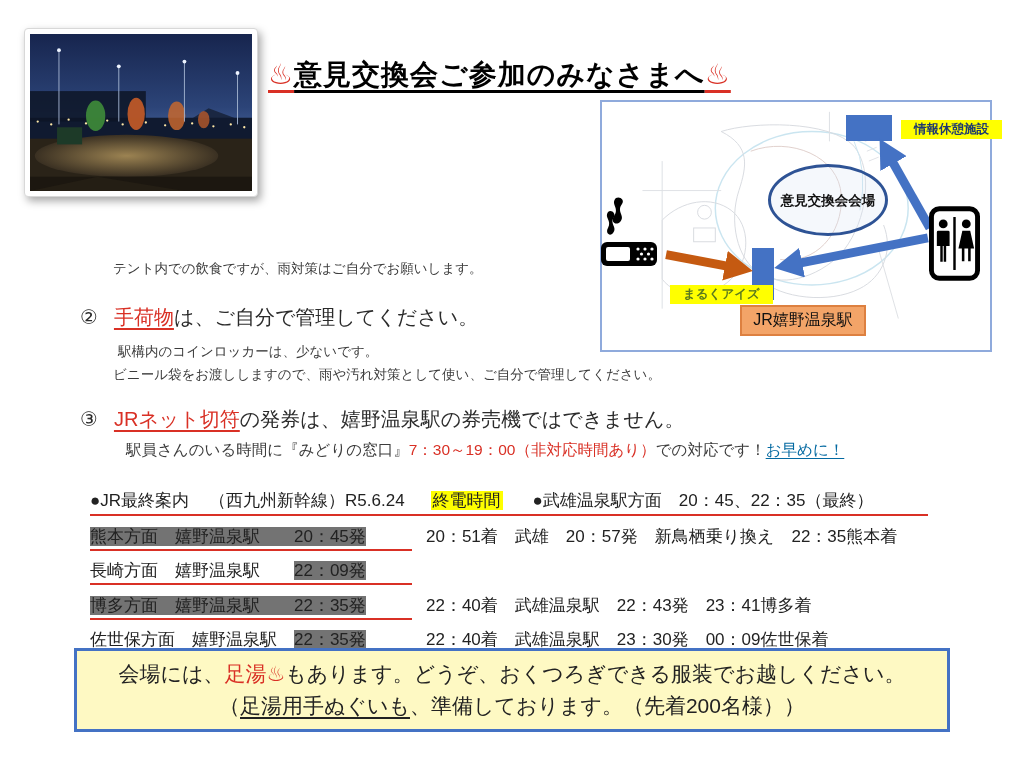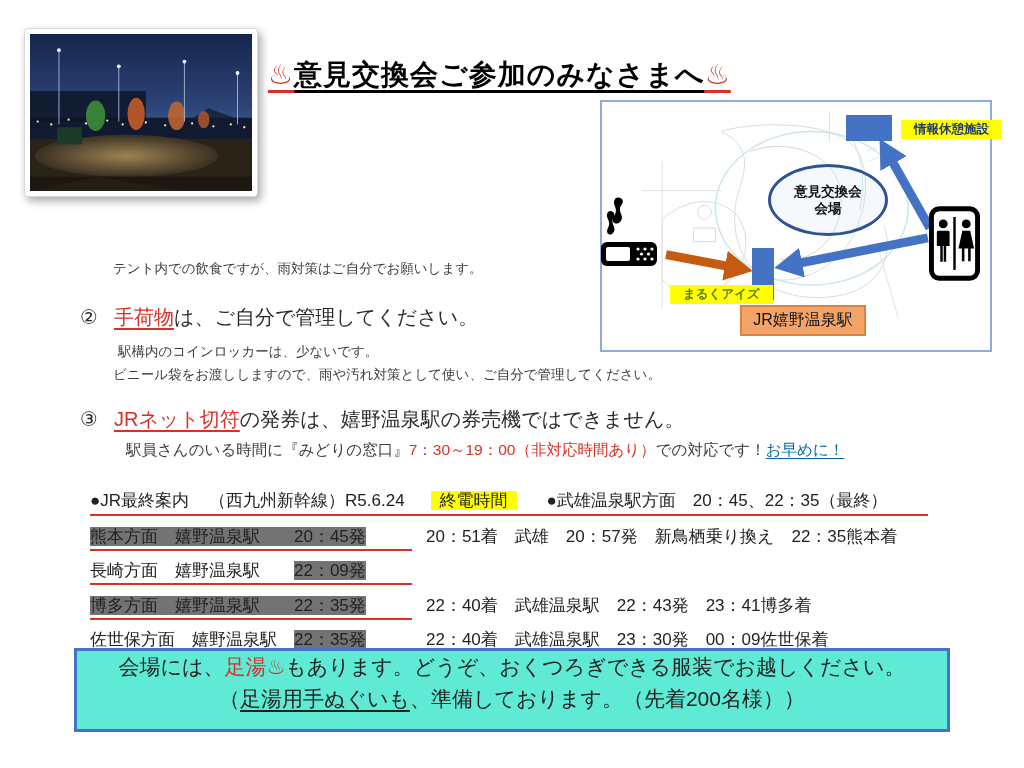--- a/index.html
+++ b/index.html
@@ -30,21 +30,21 @@
   .map-plan, .map-arrows { position:absolute; left:0; top:0; width:100%; height:100%; }
   .blue-rect { position:absolute; background:#4472c4; }
   .rect-top { left:244px; top:13px; width:46px; height:26px; }
   .rect-station { left:150px; top:146px; width:22px; height:52px; }
   .map-label { position:absolute; background:#ffff00; padding:1px 13px; font-size:12.5px; font-weight:bold; white-space:nowrap; }
   .label-info { left:299px; top:18px; color:#1f3a6e; }
   .label-ice { left:68px; top:183px; color:#5a7a1e; }
   .venue-ellipse {
     position:absolute; left:166px; top:62px; width:120px; height:72px;
     border:3px solid #2e5395; border-radius:50%; background:rgba(215,228,245,0.25);
-    display:flex; flex-direction:column; align-items:center; justify-content:center;text-align:right;
+    display:flex; align-items:center; justify-content:center;text-align:right;
   }
   .venue-ellipse span { font-size:13.5px; font-weight:bold; line-height:17px; color:#111; }
   .station-box {
     position:absolute; left:138px; top:203px; width:126px; height:31px;
     background:#f3a468; border:2px solid #dd8040; display:flex; align-items:center; justify-content:center;
     font-size:16px; color:#111;
   }
   .icon-restroom { position:absolute; left:327px; top:104px; width:51px; height:75px; }
   .icon-smoking { position:absolute; left:2px; top:97px; width:56px; height:72px; }
 
@@ -57,32 +57,32 @@
   .note .red { color:#d93025; }
   .note .red-u { color:#0369a1; text-decoration:underline; text-underline-offset:3px; }
 
   
   .sched { position:absolute; left:90px; top:489px; font-size:17px; color:#222; }
   .sched-header {
     display:inline-block; border-bottom:2px solid #d93025; padding-bottom:2px;
     white-space:nowrap; width:838px;
   }
   .sched-header .h2 { margin-left:20px; }
-  .sched-header .hl { margin-left:26px; background:#ffff00; padding:0 9px; }
+  .sched-header .hl { margin-left:26px; background:#ffff00; padding:0 2px; }
   .sched-header .h3 { margin-left:30px; }
   .sched-row { margin-top:8.5px; white-space:nowrap; }
   .row-left { display:inline-block; width:322px; border-bottom:2px solid #d93025; padding-bottom:1px; }
   .row-left .hl { background:#737373; }
   .row-right { margin-left:14px; }
 
   
   .footer-box {
     position:absolute; left:74px; top:648px; width:876px; height:84px;
-    border:3px solid #4472c4; background:#5eead4;
-    display:flex; flex-direction:column; align-items:center; 
+    border:3px solid #4472c4; background:#fef9c3;
+    display:flex; flex-direction:column; align-items:center; justify-content:center;
   }
   .footer-line { font-size:21px; color:#222; line-height:32px; white-space:nowrap; }
   .footer-line .red { color:#d93025; }
   .footer-line .u { text-decoration:underline; text-underline-offset:4px; }
 </style>
 </head>
 <body>
 
 <div class="page">
 

